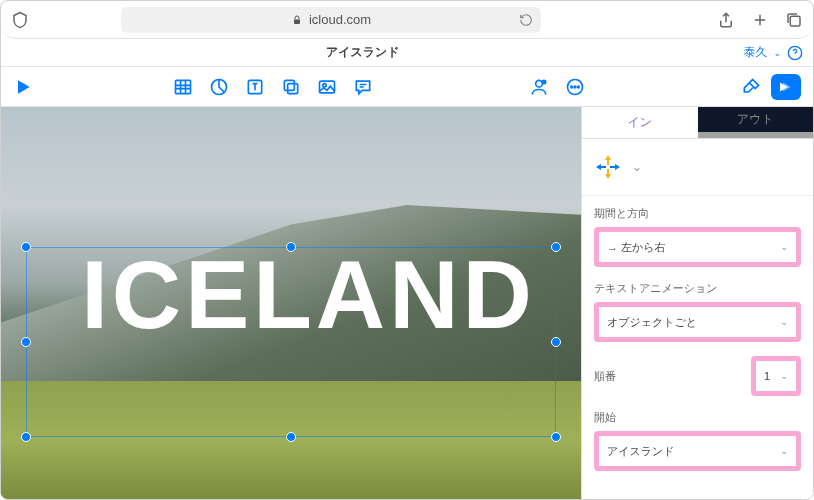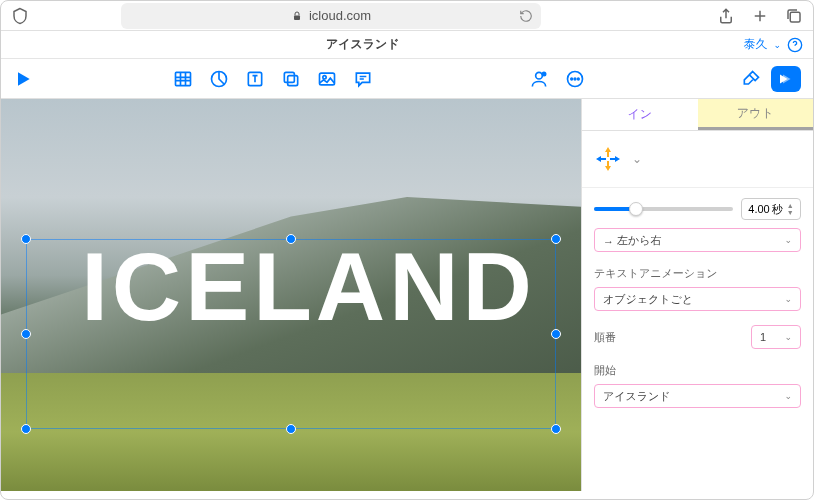--- a/index.html
+++ b/index.html
@@ -1,19 +1,19 @@
 <!DOCTYPE html>
 <html><head>
 <meta charset="utf-8">
 <style>
 * { margin: 0; padding: 0; box-sizing: border-box; font-family: -apple-system, BlinkMacSystemFont, "Helvetica Neue", sans-serif; }
 body { width: 814px; height: 500px; background: #fff; overflow: hidden; border: 1px solid #d0d0d0; border-radius: 8px; }
 
 
-.browser-bar { height: 30px; display: flex; align-items: center; padding: 0 10px; gap: 8px; border-bottom: 1px solid #e0e0e0; }
+.browser-bar { height: 38px; display: flex; align-items: center; padding: 0 10px; gap: 8px; border-bottom: 1px solid #e0e0e0; border-radius: 15px; }
 .shield-icon { width: 18px; height: 18px; color: #666; }
 .addr { flex: 1; max-width: 420px; margin: 0 auto; height: 26px; background: #f0f0f0; border-radius: 6px; display: flex; align-items: center; justify-content: center; gap: 6px; font-size: 13px; color: #555; position: relative; }
 .addr .lock { width: 12px; height: 12px; }
 .addr .refresh { position: absolute; right: 8px; width: 14px; height: 14px; color: #888; }
 .browser-actions { display: flex; gap: 16px; margin-left: auto; color: #666; }
 .browser-actions svg { width: 18px; height: 18px; }
 
 
 .title-row { height: 28px; display: flex; align-items: center; border-bottom: 1px solid #e5e5e5; position: relative; }
 .doc-title { position: absolute; left: 50%; transform: translateX(-110%); font-size: 12px; color: #444; font-weight: 600; }
@@ -39,37 +39,37 @@
 .text-box { position: absolute; top: 140px; left: 25px; right: 25px; height: 190px; }
 .text-box .label { font-size: 96px; font-weight: 700; color: #fff; letter-spacing: 4px; line-height: 1; text-align: center; font-family: "Arial Black", sans-serif; margin-left: 35px; }
 .sel-handle { position: absolute; width: 10px; height: 10px; background: #007aff; border: 1px solid #fff; border-radius: 50%; }
 .sel-outline { position: absolute; inset: 0; border: 1px solid rgba(0,122,255,0.5); }
 
 
 .inspector { width: 232px; border-left: 1px solid #e0e0e0; background: #fff; display: flex; flex-direction: column; font-size: 12px; }
 .tabs { display: flex; height: 32px; border-bottom: 1px solid #e0e0e0; }
 .tab { flex: 1; display: flex; align-items: center; justify-content: center; color: #888; cursor: pointer; }
 .tab.active { color: #8b5cf6; background: #fff; }
-.tab:not(.active) { background: #fef9c3; border-bottom: 3px solid #a3a3a3; }
+.tab:not(.active) { background: #0f172a; border-bottom: 6px solid #a3a3a3; }
 
 .effect-row { display: flex; align-items: center; padding: 14px 12px; gap: 10px; border-bottom: 1px solid #eee; }
 .effect-icon { width: 28px; height: 28px; position: relative; }
 .effect-name { font-size: 13px; font-weight: 600; color: #333; flex: 1; }
 .chev { color: #999; }
 
 .section { padding: 10px 12px 4px; }
 .section-label { font-size: 11px; color: #666; margin-bottom: 6px; }
 .slider-row { display: flex; align-items: center; gap: 8px; margin-bottom: 8px; }
 .slider { flex: 1; height: 4px; background: #d0d0d0; border-radius: 2px; position: relative; }
 .slider-fill { position: absolute; left: 0; top: 0; bottom: 0; width: 30%; background: #007aff; border-radius: 2px; }
 .slider-thumb { position: absolute; top: 50%; left: 30%; transform: translate(-50%,-50%); width: 14px; height: 14px; background: #fff; border: 1px solid #ccc; border-radius: 50%; box-shadow: 0 1px 2px rgba(0,0,0,0.2); }
 .num-input { width: 60px; height: 22px; border: 1px solid #ccc; border-radius: 4px; font-size: 11px; display: flex; align-items: center; justify-content: center; gap: 2px; padding: 0 4px; }
 .stepper { display: flex; flex-direction: column; font-size: 7px; color: #888; line-height: 7px; margin-left: 2px;}
 
-.select { height: 24px; border: 1px solid #f9a8d4; border-radius: 4px; display: flex; align-items: center; padding: 0 8px; font-size: 11px; color: #444; justify-content: space-between; background: #fff; }
+.select { height: 40px; border: 5px solid #f9a8d4; border-radius: 4px; display: flex; align-items: center; padding: 0 8px; font-size: 11px; color: #444; justify-content: space-between; background: #fff; }
 .select .arr { font-size: 9px; color: #888; }
 
 .row-inline { display: flex; align-items: center; gap: 8px; }
 .row-inline .section-label { flex: 1; margin: 0; }
 .small-select { width: 50px; }
 </style>
 </head>
 <body>
 
 <div class="browser-bar">
@@ -201,34 +201,21 @@
           <path d="M14 2 L17 7 L15 7 L15 12 L13 12 L13 7 L11 7 Z" fill="#ffb020"></path>
           <path d="M14 26 L11 21 L13 21 L13 16 L15 16 L15 21 L17 21 Z" fill="#ffb020"></path>
           <path d="M2 14 L7 11 L7 13 L12 13 L12 15 L7 15 L7 17 Z" fill="#007aff"></path>
           <path d="M26 14 L21 17 L21 15 L16 15 L16 13 L21 13 L21 11 Z" fill="#007aff"></path>
         </svg>
       </div>
       <span class="chev">⌄</span>
     </div>
 
     <div class="section">
-      <div class="slider-row">
-        <div class="slider">
-          <div class="slider-fill"></div>
-          <div class="slider-thumb"></div>
-        </div>
-        <div class="num-input">
-          <span>4.00</span>
-          <span>秒</span>
-          <div class="stepper">
-              <span>▲</span>
-              <span>▼</span>
-            </div>
-        </div>
-      </div>
+      <div class="section-label">期間と方向</div>
       <div class="select">
         <span>→ 左から右</span>
         <span class="arr">⌄</span>
       </div>
     </div>
 
     <div class="section">
       <div class="section-label">テキストアニメーション</div>
       <div class="select">
         <span>オブジェクトごと</span>

